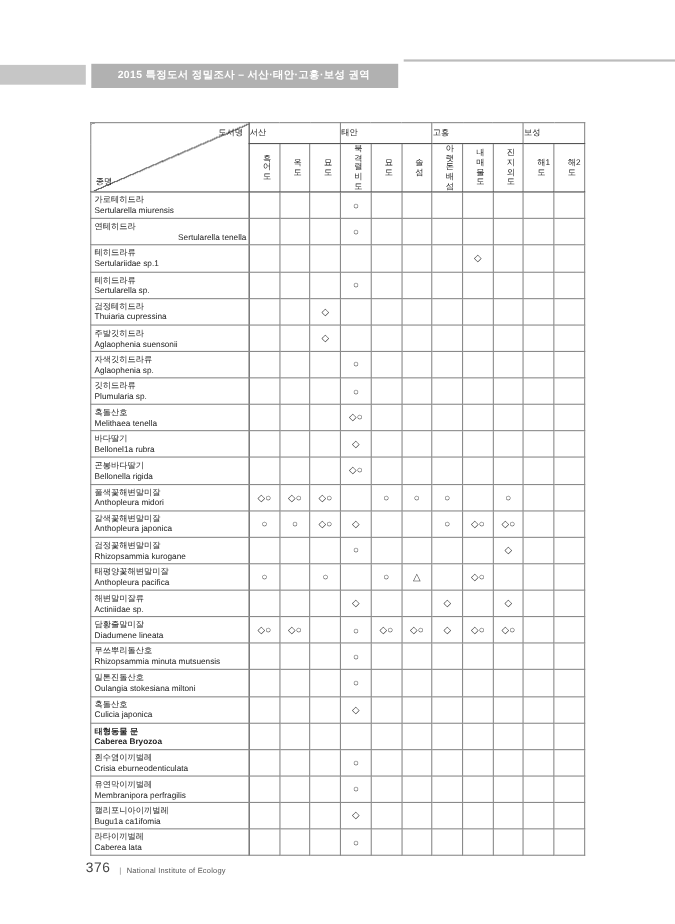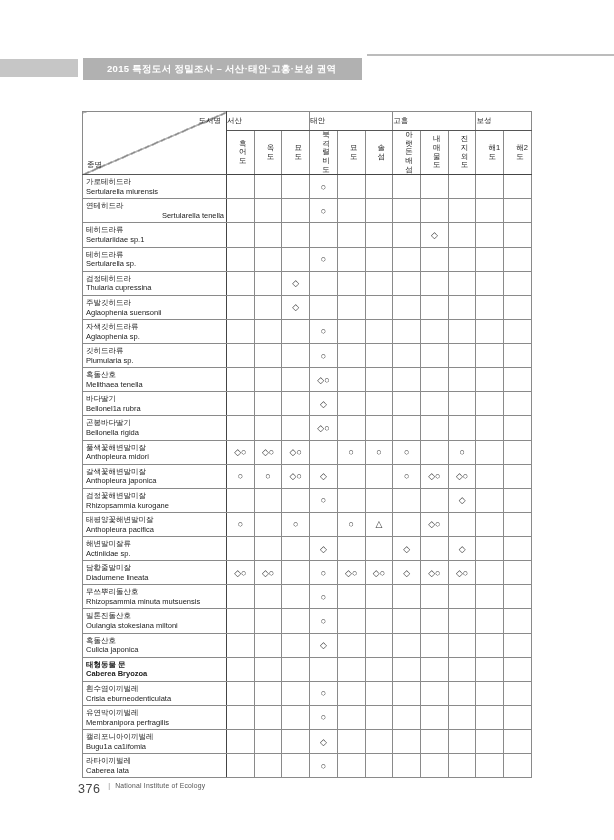--- a/index.html
+++ b/index.html
@@ -43,21 +43,21 @@
   td.name-cell .kor{font-size:7.5px;line-height:1.3;white-space:nowrap;}
   td.name-cell .lat{font-size:7.5px;line-height:1.25;white-space:nowrap;}
   .lat.italic{}
   .lat.indent{padding-left:12px;text-align:right;}
   tr.phylum .kor,tr.phylum .lat{font-weight:bold;}
   td.mark{font-size:9px;text-align:center;vertical-align:middle;color:#333;letter-spacing:0;}
   tbody td{border-color:#8a8a8a;}
   tbody tr td{border-top:1px solid #777;}
 
   
-  .footer{position:absolute;left:78px;top:782px;display:flex;align-items:flex-start;}
+  .footer{position:absolute;left:78px;top:782px;display:flex;align-items:flex-end;}
   .footer .pagenum{font-size:12.5px;color:#444;letter-spacing:0.5px;}
   .footer .sep{font-size:7px;color:#888;margin:0 5px 0 8px;}
   .footer .inst{font-size:6.8px;color:#555;letter-spacing:0.2px;}
 </style>
 </head>
 <body>
 
 <div class="edge-block"></div>
 <div class="title-bar">
   <span>2015 특정도서 정밀조사 – 서산·태안·고흥·보성 권역</span>

